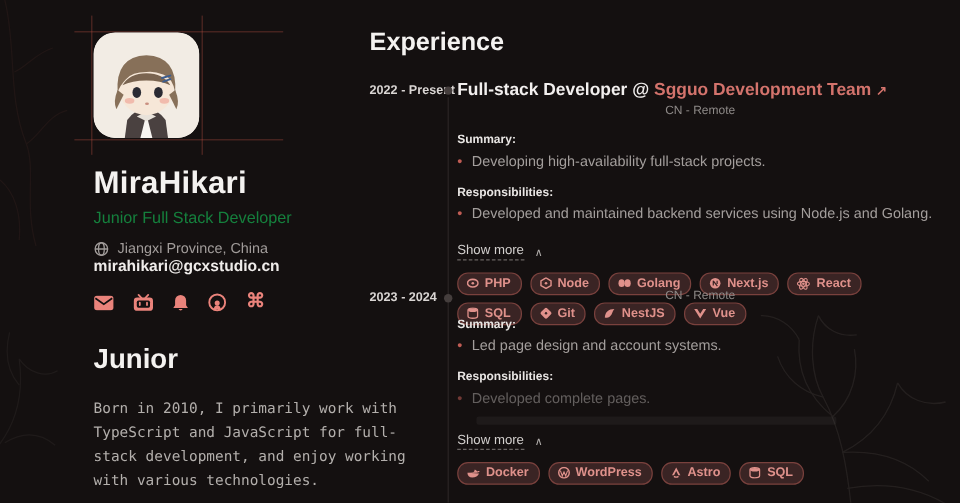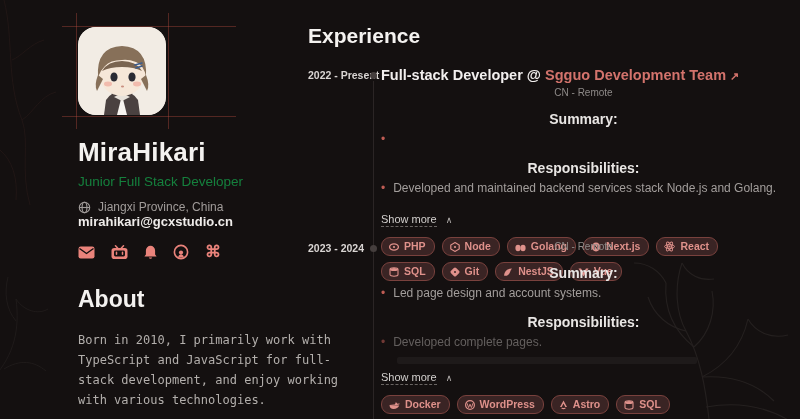--- a/index.html
+++ b/index.html
@@ -57,36 +57,36 @@
   .entry-2 { top:215px; }
   .edate { position:absolute; left:0; top:3px; font-size:10.5px; font-weight:700; color:#d9d5d3; white-space:nowrap; }
   .edot  { position:absolute; left:62px; top:6px; width:7px; height:7px; border-radius:50%; background:#453e3d; }
   .ebody { margin-left:73px; }
 
   .etitle { font-size:14.5px; font-weight:700; color:#f2efee; line-height:18px; }
   .company { color:#d3736c; cursor:pointer; }
   .extlink { color:#d3736c; font-size:11px; margin-left:4px; cursor:pointer; }
   .eloc { margin-top:2px; font-size:10px; color:#8e8a88;text-align:center; }
 
-  .seclabel { margin-top:13px; font-size:14px; font-weight:700; color:#e9e6e4;text-align:center; }
+  .seclabel { margin-top:13px; font-size:10px; font-weight:700; color:#e9e6e4; }
   .bullet-line { margin-top:4px; font-size:12px; color:#a39e9c; display:flex; gap:8px; line-height:16px; }
   .bullet-line .bdot { color:#c05c54; font-size:12px; }
   .faded { opacity:.55; }
   .ghost-bar { margin-top:7px; margin-left:16px; width:300px; height:7px; border-radius:2px; background:rgba(255,255,255,.045); }
 
   .showmore { margin-top:17px; display:inline-flex; align-items:center; gap:9px; cursor:pointer; }
   .showmore .sm-label {
     font-size:11px; color:#d3d0ce;
     border-bottom:1px dashed #6a6563; padding-bottom:1px;
   }
   .showmore .sm-caret { font-size:9px; color:#b5b1af; }
 
   .tags { margin-top:10px; display:flex; flex-wrap:wrap; gap:6px 7px; width:352px; }
   .tag {
-    display:inline-flex; align-items:flex-end; gap:5px;
+    display:inline-flex; align-items:center; gap:5px;
     background:#3a2424; border:1px solid #79413d; border-radius:9px;
     padding:2px 8px 3px 7px; font-size:10.5px; font-weight:600; color:#df918b;
     line-height:12px; white-space:nowrap;
   }
   .tag svg { display:block; }
   .sm-entry2 { margin-top:7px; }
 </style>
 </head>
 <body>
 
@@ -188,21 +188,21 @@
       <span class="sic">
         <svg width="16" height="16" viewBox="0 0 16 16">
           <circle cx="8" cy="8" r="6.6" fill="none" stroke="#ea837b" stroke-width="1.6"></circle>
           <path d="M5.2 13.5 C5.2 11.6 6.4 10.4 8 10.4 C9.6 10.4 10.8 11.6 10.8 13.5" fill="#ea837b"></path>
           <circle cx="8" cy="8.6" r="2.1" fill="#ea837b"></circle>
         </svg>
       </span>
       <span class="sic cmd-glyph">⌘</span>
     </div>
 
-    <div class="about-title">About</div>
+    <div class="about-title">Junior</div>
     <div class="bio">Born in 2010, I primarily work with
 TypeScript and JavaScript for full-
 stack development, and enjoy working
 with various technologies.</div>
 
   </div>
 
   <div class="main">
     <div class="exp-title">Experience</div>
     <div class="timeline-line"></div>
@@ -213,26 +213,27 @@
       <div class="ebody">
         <div class="etitle">
           <span>Full-stack Developer @</span>
           <span class="company">Sgguo Development Team</span><span class="extlink">↗</span>
         </div>
         <div class="eloc">CN - Remote</div>
 
         <div class="seclabel">Summary:</div>
         <div class="bullet-line">
           <span class="bdot">•</span>
+          <span>Developing high-availability full-stack projects.</span>
         </div>
 
         <div class="seclabel">Responsibilities:</div>
         <div class="bullet-line">
           <span class="bdot">•</span>
-          <span>Developed and maintained backend services stack Node.js and Golang.</span>
+          <span>Developed and maintained backend services using Node.js and Golang.</span>
         </div>
 
         <div class="showmore">
           <span class="sm-label">Show more</span>
           <span class="sm-caret">∧</span>
         </div>
 
         <div class="tags">
           <span class="tag">
               <svg width="10" height="10" viewBox="0 0 10 10">

